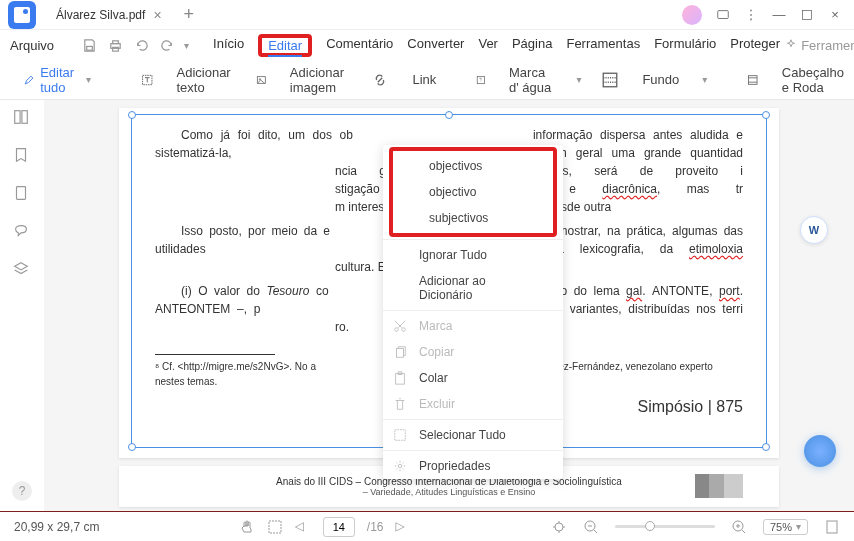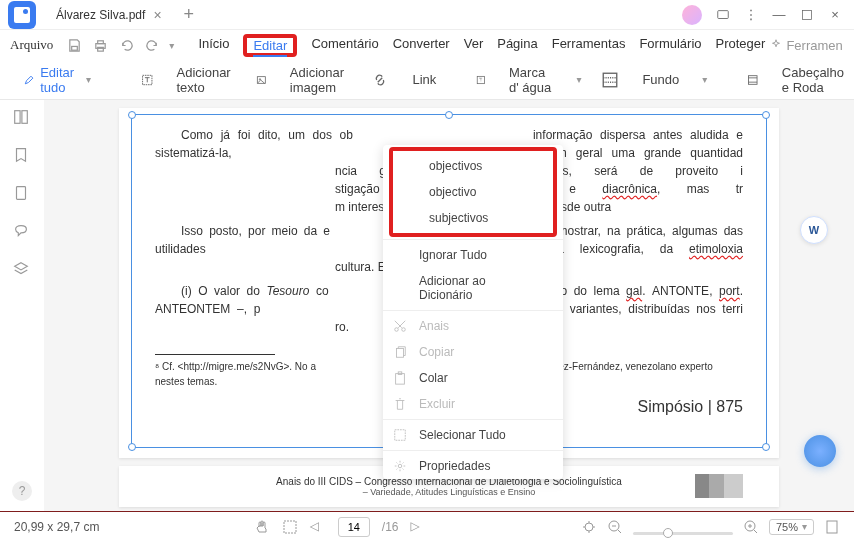--- a/index.html
+++ b/index.html
@@ -12,21 +12,21 @@
 .logo-inner::after { content: ''; position: absolute; right: 2px; top: 2px; width: 5px; height: 5px; background: #3a7bf0; border-radius: 50%; }
 .tab { display: flex; align-items: center; padding: 0 12px; height: 28px; background: #fff; border-top-left-radius: 6px; border-top-right-radius: 6px; gap: 8px; font-size: 12px; }
 .tab-close { cursor: pointer; color: #888; font-size: 14px; }
 .tab-add { margin-left: 10px; color: #888; font-size: 18px; cursor: pointer; }
 .titlebar-right { margin-left: auto; display: flex; align-items: center; gap: 14px; padding-right: 12px; }
 .avatar { width: 20px; height: 20px; border-radius: 50%; background: linear-gradient(135deg, #ffb3d9, #d9b3ff); }
 .win-btn { width: 14px; height: 14px; color: #666; cursor: pointer; display: flex; align-items: center; justify-content: center; }
 
 
 .menubar { height: 30px; display: flex; align-items: center; padding: 0 10px; gap: 4px; font-size: 13px; }
-.menu-file { color: #333; margin-right: 8px; font-family: Liberation Serif, serif; }
+.menu-file { color: #333; margin-right: 22px; }
 .menu-icons { display: flex; gap: 8px; align-items: center; color: #999; margin-right: 20px; }
 .menu-icon { width: 18px; height: 18px; display: flex; align-items: center; justify-content: center; }
 .menu-tabs { display: flex; gap: 14px; }
 .menu-tab { cursor: pointer; padding: 2px 0; }
 .menu-tab.active { color: #3a7bf0; border-bottom: 2px solid #3a7bf0; font-weight: 500; }
 .highlight-box { border: 4px solid #e02020; border-radius: 4px; padding: 0 6px; }
 .menubar-right { margin-left: auto; display: flex; gap: 12px; color: #999; align-items: center; }
 
 
 .toolbar { height: 40px; display: flex; align-items: center; padding: 0 14px; gap: 20px; border-bottom: 1px solid #e8e8e8; font-size: 13px; }
@@ -78,21 +78,21 @@
 .ctx-icon { position: absolute; left: 10px; top: 6px; width: 14px; height: 14px; color: #bbb; }
 
 
 .float-word { position: absolute; right: 26px; top: 116px; width: 28px; height: 28px; border-radius: 50%; background: #fff; border: 1px solid #d0e0ff; display: flex; align-items: center; justify-content: center; color: #2b5797; font-weight: bold; font-size: 11px; box-shadow: 0 1px 4px rgba(0,0,0,0.1); }
 .float-ai { position: absolute; right: 18px; bottom: 44px; width: 32px; height: 32px; border-radius: 50%; background: radial-gradient(circle, #7bb0ff, #4a90e2); box-shadow: 0 2px 8px rgba(74,144,226,0.4); }
 
 
 .statusbar { height: 30px; border-top: 1px solid #7f1d1d; display: flex; align-items: center; padding: 0 14px; font-size: 12px; color: #555; gap: 14px; }
 .status-left { }
 .status-center { margin-left: auto; display: flex; align-items: center; gap: 12px; }
-.status-right { margin-left: auto; display: flex; align-items: flex-end; gap: 10px; }
+.status-right { margin-left: auto; display: flex; align-items: center; gap: 16px; }
 .page-input { width: 32px; height: 20px; border: 1px solid #ccc; border-radius: 3px; text-align: center; font-size: 11px; }
 .zoom-slider { width: 100px; height: 3px; background: #ddd; border-radius: 2px; position: relative; }
 .zoom-thumb { position: absolute; left: 30%; top: -4px; width: 10px; height: 10px; background: #fff; border: 1px solid #aaa; border-radius: 50%; }
 .zoom-box { border: 1px solid #ccc; border-radius: 3px; padding: 1px 6px; font-size: 11px; display: flex; align-items: center; gap: 4px; }
 .sb-icon { width: 16px; height: 16px; color: #999; }
 svg { display: block; }
 </style>
 </head>
 <body>
 
@@ -328,21 +328,21 @@
   <div class="ctx-sep"></div>
   <div class="ctx-item">Ignorar Tudo</div>
   <div class="ctx-item">Adicionar ao Dicionário</div>
   <div class="ctx-sep"></div>
   <div class="ctx-item disabled">
     <svg class="ctx-icon" viewBox="0 0 16 16" fill="none" stroke="currentColor">
         <circle cx="4" cy="12" r="2"></circle>
         <circle cx="12" cy="12" r="2"></circle>
         <path d="M6 10L14 2M10 10L2 2"></path>
       </svg>
-    <span>Anais</span>
+    <span>Marca</span>
   </div>
   <div class="ctx-item disabled">
     <svg class="ctx-icon" viewBox="0 0 16 16" fill="none" stroke="currentColor">
         <rect x="4" y="4" width="8" height="10"></rect>
         <path d="M6 4V2h8v10h-2"></path>
       </svg>
     <span>Copiar</span>
   </div>
   <div class="ctx-item">
     <svg class="ctx-icon" viewBox="0 0 16 16" fill="none" stroke="currentColor">

